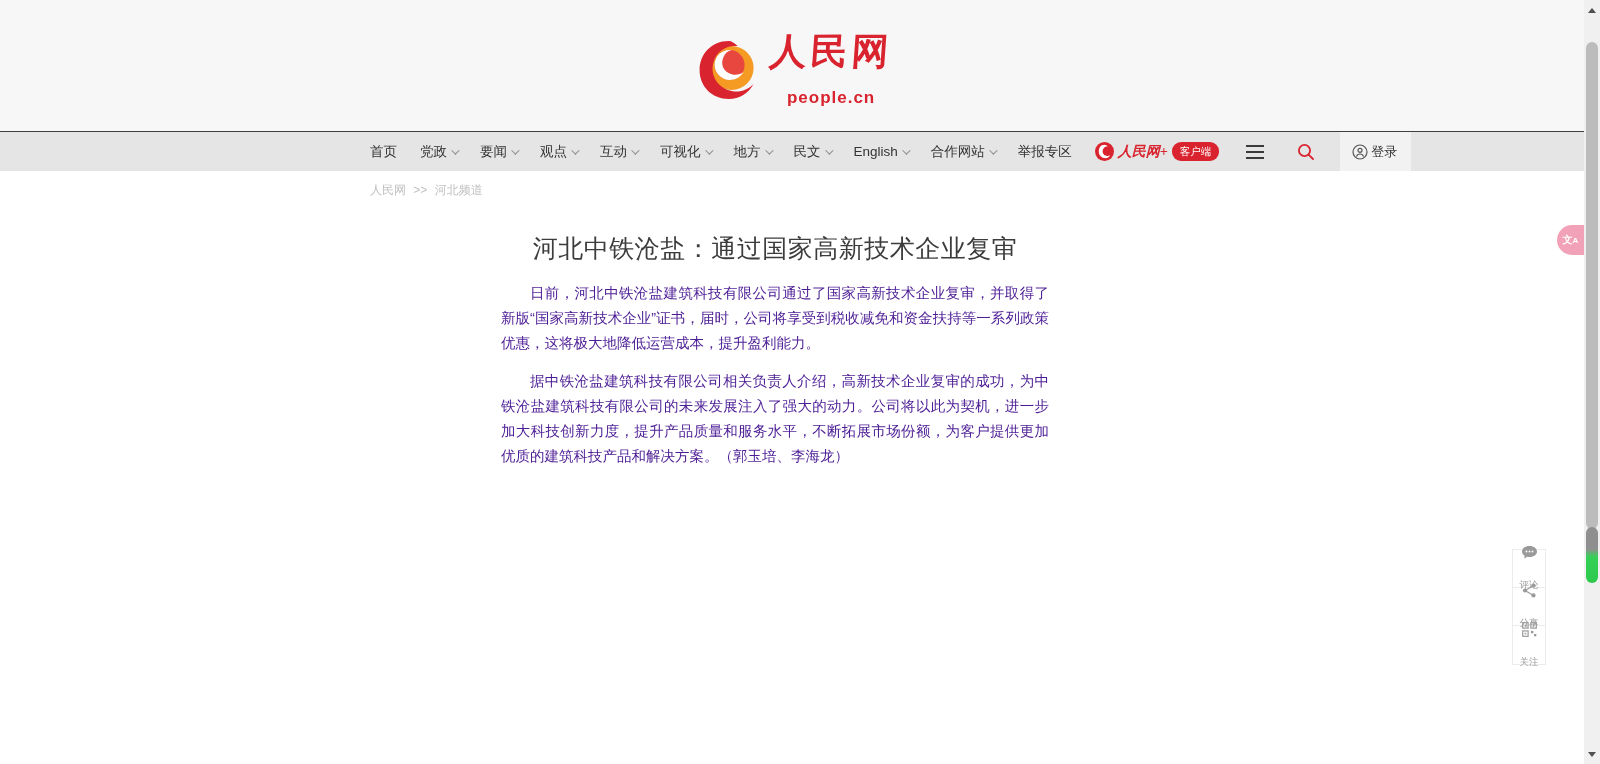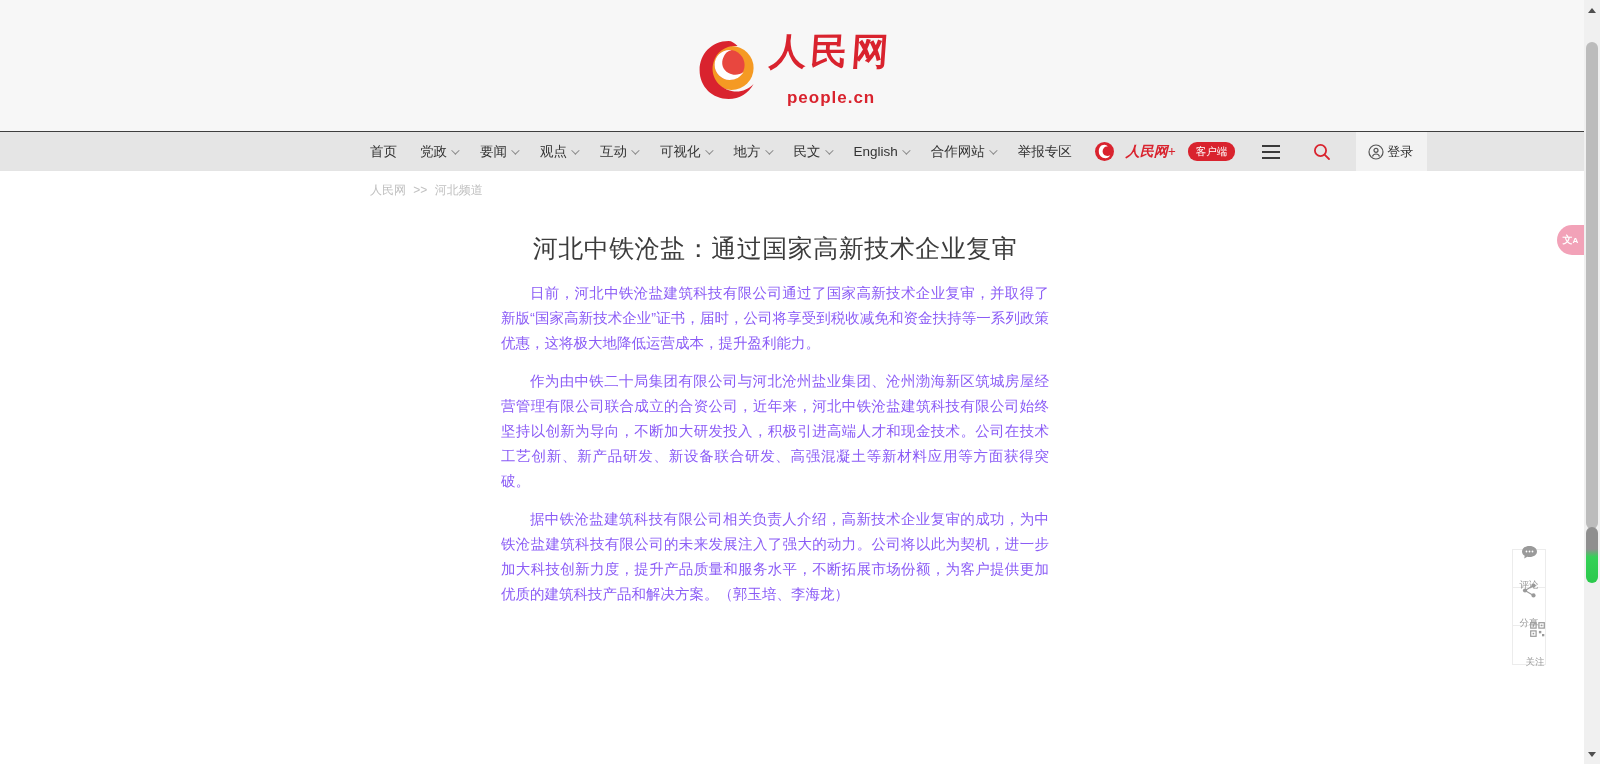--- a/index.html
+++ b/index.html
@@ -18,21 +18,21 @@
   .logo-en { font-size:17px; font-weight:bold; color:#d9232e; margin-top:19px; letter-spacing:1px; }
 
   
   .navbar { position:absolute; left:0; top:131px; width:1600px; height:40px; background:#e5e5e5;
     border-top:1px solid #3f3f3f; border-bottom:1px solid #e4e4e4; }
   .nav-inner { position:absolute; left:370px; top:0; width:810px; height:39px;
     display:flex; align-items:center; gap:23px; white-space:nowrap; }
   .nav-item { font-size:13.5px; color:#333; cursor:pointer; display:flex; align-items:center; gap:4px; }
   .caret { width:6px; height:6px; border-right:1.4px solid #8a8a8a; border-bottom:1.4px solid #8a8a8a;
     transform:rotate(45deg) translateY(-2px); display:inline-block; }
-  .app-badge { display:flex; align-items:center; gap:12px; cursor:pointer; }
+  .app-badge { display:flex; align-items:center; gap:4px; cursor:pointer; }
   .app-badge .swirl { width:19px; height:19px; }
   .app-badge .plus-name { color:#d9232e; font-size:14px; font-weight:bold; font-style:italic;
     font-family:"Liberation Serif","DejaVu Serif",serif; }
   .app-badge .client-pill { background:#d9232e; color:#fff; font-size:10.5px; padding:2.5px 8px;
     border-radius:9px; }
   .hamburger { display:flex; flex-direction:column; gap:4px; cursor:pointer; margin-left:4px; }
   .hamburger span { display:block; width:18px; height:2px; background:#3a3a3a; }
   .search-btn { cursor:pointer; display:flex; align-items:center; margin-left:10px; }
   .login { display:flex; align-items:center; gap:3px; cursor:pointer; background:#f2f2f2;
     height:39px; padding:0 14px 0 12px; margin-left:2px; }
@@ -49,29 +49,29 @@
     margin-top:18px; letter-spacing:0.5px; }
   .article-meta { text-align:center; margin-top:21px; font-size:12.5px; color:#999; }
   .article-meta .src { color:#444; }
   .body-col { width:548px; margin:0 auto; }
   .fontsize-row { display:flex; justify-content:flex-end; margin-top:13px; }
   .fontsize-pill { background:#ededed; border-radius:11px; padding:3px 10px 4px 9px;
     font-size:12px; color:#555; cursor:pointer; display:flex; align-items:baseline; gap:5px; }
   .tt { color:#808080; font-weight:bold; font-size:12px; }
   .tt small { font-size:8px; }
   .paras { margin-top:16px; }
-  .paras p { font-size:14.5px; color:#8b5cf6; line-height:25px; text-indent:2em;
+  .paras p { font-size:14.5px; color:#4c1d95; line-height:25px; text-indent:2em;
     margin-bottom:13px; text-align:justify; }
 
   
   .side-toolbar { position:absolute; right:54px; top:549px; width:34px; background:#fff;
     border:1px solid #ececec; }
   .side-cell { height:38px; display:flex; flex-direction:column; align-items:center;
     justify-content:center; gap:14px; border-bottom:1px solid #ececec; cursor:pointer; }
-  .side-cell:last-child { border-bottom:none;align-items:flex-end; }
+  .side-cell:last-child { border-bottom:none; }
   .side-cell .lbl { font-size:10px; color:#9a9a9a; transform:scale(0.95); }
 
   
   .translate-fab { position:absolute; right:16px; top:225px; width:27px; height:30px;
     background:#f2a2b8; border-radius:15px 0 0 15px; cursor:pointer;
     display:flex; align-items:center; justify-content:center; }
   .translate-fab .glyph { color:#fff; font-size:10px; font-weight:bold; line-height:1; text-align:right; }
   .translate-fab .glyph small { font-size:8px; }
 
   
@@ -193,21 +193,20 @@
     <span class="sep">&gt;&gt;</span>
     <a>河北频道</a>
   </div>
 
   <div class="article">
     <h1 class="article-title">河北中铁沧盐：通过国家高新技术企业复审</h1>
 
     <div class="body-col">
       <div class="paras" id="paras">
           <p>日前，河北中铁沧盐建筑科技有限公司通过了国家高新技术企业复审，并取得了新版“国家高新技术企业”证书，届时，公司将享受到税收减免和资金扶持等一系列政策优惠，这将极大地降低运营成本，提升盈利能力。</p>
-          <p>作为由中铁二十局集团有限公司与河北沧州盐业集团、沧州渤海新区筑城房屋经营管理有限公司联合成立的合资公司，近年来，河北中铁沧盐建筑科技有限公司始终坚持以创新为导向，不断加大研发投入，积极引进高端人才和现金技术。公司在技术工艺创新、新产品研发、新设备联合研发、高强混凝土等新材料应用等方面获得突破。</p>
           <p>据中铁沧盐建筑科技有限公司相关负责人介绍，高新技术企业复审的成功，为中铁沧盐建筑科技有限公司的未来发展注入了强大的动力。公司将以此为契机，进一步加大科技创新力度，提升产品质量和服务水平，不断拓展市场份额，为客户提供更加优质的建筑科技产品和解决方案。（郭玉培、李海龙）</p>
         </div>
 
     </div>
   </div>
 
   <div class="side-toolbar" id="side-toolbar">
       <div class="side-cell">
         <span><svg width="17" height="15" viewBox="0 0 17 15">
             <path d="M8.5 1 C4 1 1 3.5 1 6.5 C1 8.3 2 9.8 3.7 10.8 L3.2 13.5 L6.3 11.8 C7 12 7.7 12 8.5 12 C13 12 16 9.5 16 6.5 C16 3.5 13 1 8.5 1 Z" fill="#9a9a9a"></path>

